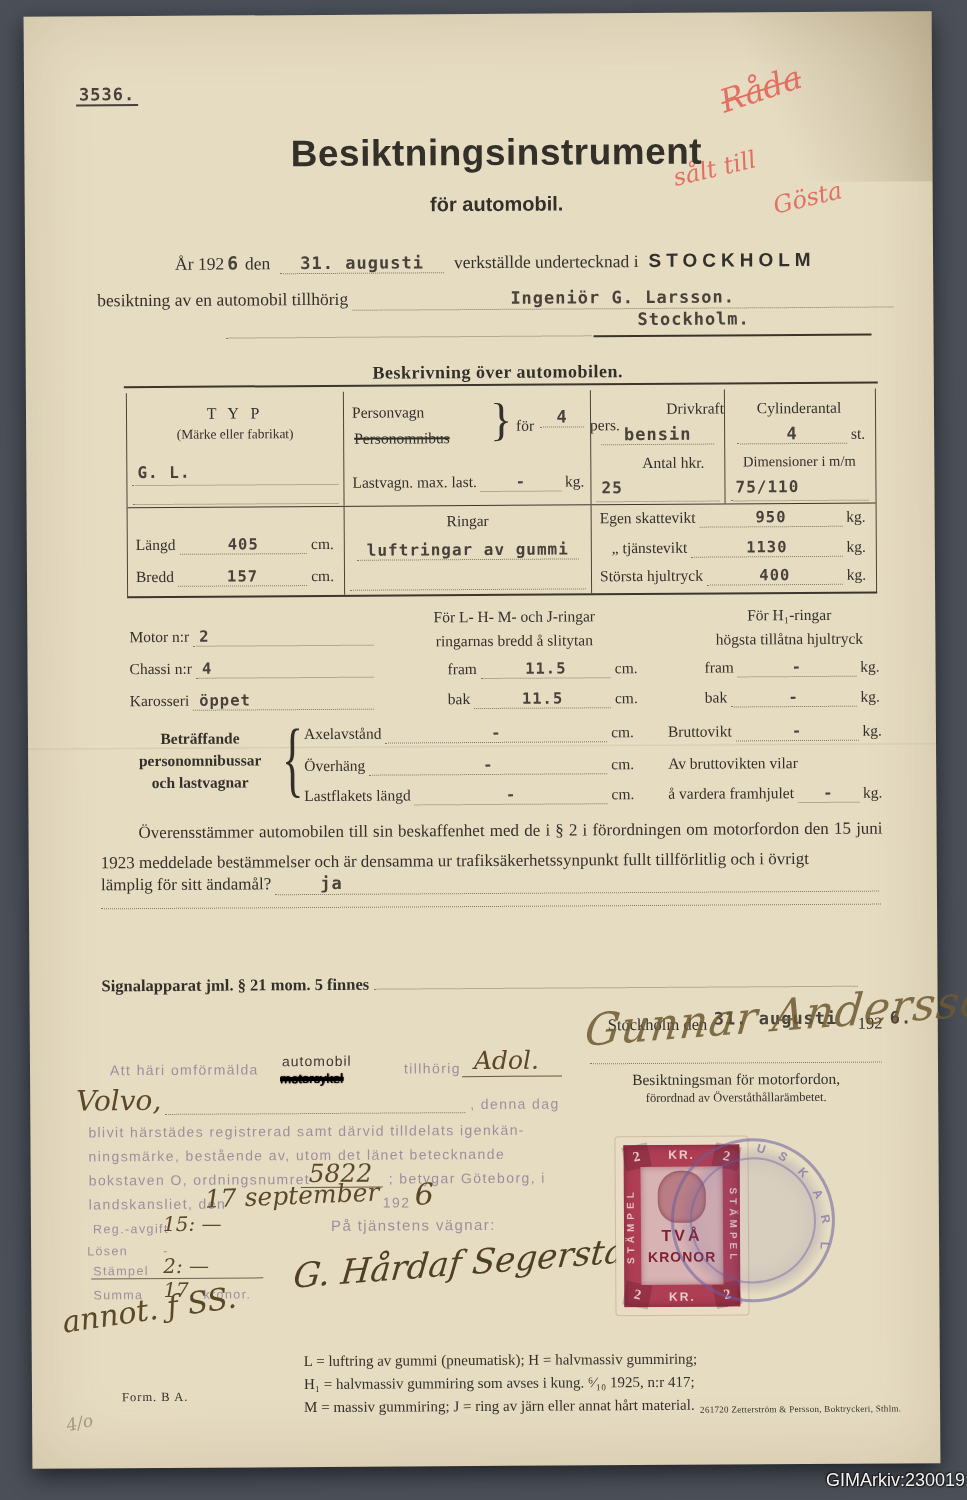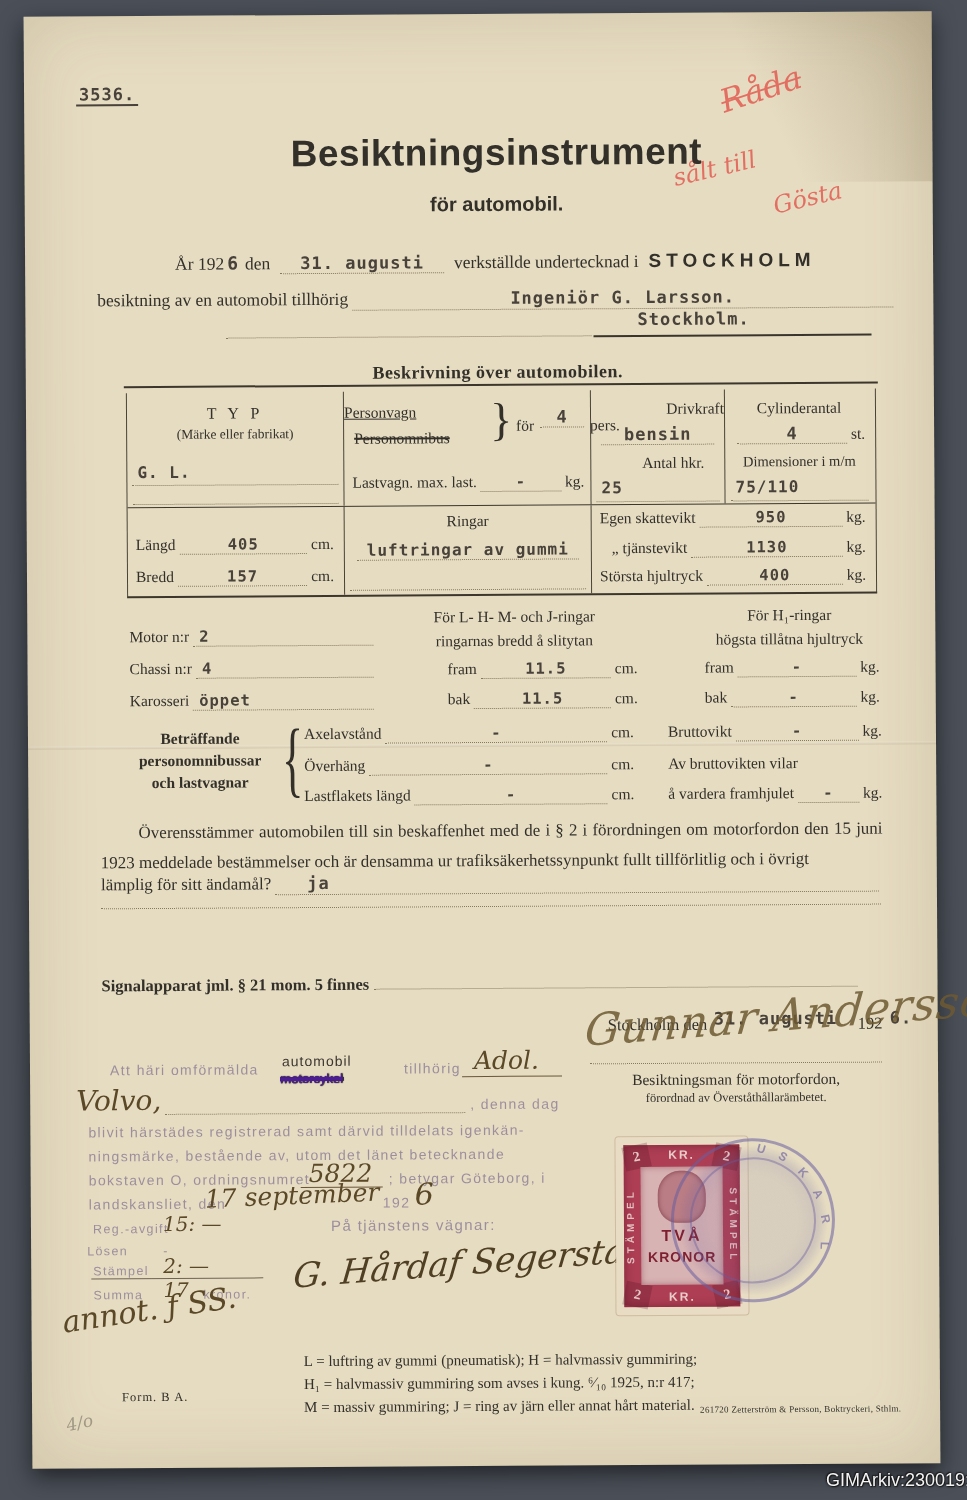--- a/index.html
+++ b/index.html
@@ -15,21 +15,21 @@
   .typed{font-family:"DejaVu Sans Mono",monospace;font-weight:bold;color:#49423a;letter-spacing:1px;}
   .hand{font-family:"DejaVu Serif",serif;font-style:italic;color:#5a4827;}
   .hand-red{font-family:"DejaVu Serif",serif;font-style:italic;color:#e25d52;opacity:.85;}
   .faded{font-family:"Liberation Sans",sans-serif;color:rgba(106,90,132,.60);letter-spacing:1.4px;}
   .sans{font-family:"Liberation Sans",sans-serif;}
   .rowflex{position:absolute;display:flex;align-items:baseline;}
   .dfill{flex:1;border-bottom:1px dotted #85795e;text-align:center;margin:0 4px;}
   .dotline{border-bottom:1px dotted #85795e;}
   .dotfill{position:absolute;left:5px;right:5px;border-bottom:1px dotted #85795e;}
   .struck{text-decoration:line-through;text-decoration-thickness:2px;}
-  .scribble{color:#4c1d95;text-decoration:line-through;text-decoration-thickness:4px;
+  .scribble{color:#000000;text-decoration:line-through;text-decoration-thickness:4px;
             text-shadow:0 0 1px #241f18,1px 0 1px #241f18;}
   #tbl{position:absolute;left:100px;top:377px;width:748px;
        border-left:1px solid #4a4437;border-right:1px solid #4a4437;border-bottom:2px solid #3c362c;}
   #tbl::before{content:"";position:absolute;left:-3px;right:-3px;top:-7px;border-top:2px solid #3c362c;}
   #tbl .trow{display:grid;border-top:1px solid #3c362c;}
   #tbl .r1{grid-template-columns:217px 247px 134px 148px;height:114px;}
   #tbl .r2{grid-template-columns:217px 247px 282px;height:88px;}
   .tcell{position:relative;border-right:1px solid #4a4437;font-size:15.5px;}
   .tcell:last-child{border-right:none;}
   .ctr{text-align:center;position:absolute;left:0;right:0;}
@@ -84,21 +84,21 @@
   <div id="tbl">
     <div class="trow r1" style="border-top:none;">
       <div class="tcell">
         <div class="ctr print" style="top:12px;letter-spacing:4px;font-size:16px;">T Y P</div>
         <div class="ctr print" style="top:34px;font-size:13.5px;">(Märke eller fabrikat)</div>
         <div class="abs typed" style="left:10px;top:70px;font-size:16px;">G. L.</div>
         <div class="dotfill" style="top:92px;"></div>
         <div class="dotfill" style="bottom:2px;"></div>
       </div>
       <div class="tcell">
-        <div class="abs print" style="left:0;top:12px;text-decoration:underline;">Personvagn</div>
+        <div class="abs print" style="left:8px;top:12px;">Personvagn</div>
         <div class="abs print struck" style="left:10px;top:38px;">Personomnibus</div>
         <div class="abs print" style="left:146px;top:2px;font-size:46px;font-weight:300;">}</div>
         <div class="abs print" style="left:172px;top:26px;">för</div>
         <div class="abs dotline typed" style="left:196px;top:16px;width:44px;text-align:center;font-size:17px;">4</div>
         <div class="abs print" style="left:246px;top:26px;">pers.</div>
         <div class="rowflex" style="left:8px;right:6px;top:82px;">
           <span class="print">Lastvagn. max. last.</span>
           <span class="dfill"><span class="typed">-</span></span>
           <span class="print">kg.</span>
         </div>
@@ -231,21 +231,21 @@
   <div class="abs print" style="left:640px;top:742px;font-size:15.5px;">Av bruttovikten vilar</div>
   <div class="rowflex" style="left:640px;width:214px;top:772px;font-size:15.5px;">
     <span class="print">å vardera framhjulet</span>
     <span class="dfill"><span class="typed">-</span></span>
     <span class="print">kg.</span>
   </div>
 
   <div class="abs print" style="left:72px;width:782px;top:802px;font-size:17px;line-height:30px;text-align:justify;text-indent:38px;">Överensstämmer automobilen till sin beskaffenhet med de i § 2 i förordningen om motorfordon den 15 juni 1923 meddelade bestämmelser och är densamma ur trafiksäkerhetssynpunkt fullt tillförlitlig och i övrigt</div>
   <div class="rowflex" style="left:72px;width:782px;top:858px;font-size:17px;">
     <span class="print">lämplig för sitt ändamål?</span>
-    <span class="dfill" style="text-align:left;"><span class="typed" style="margin-left:32px;">ja</span></span>
+    <span class="dfill" style="text-align:left;"><span class="typed" style="margin-left:45px;">ja</span></span>
   </div>
   <div class="abs dotline" style="left:72px;width:780px;top:880px;height:12px;"></div>
 
   <div class="rowflex" style="left:72px;width:760px;top:960px;font-size:16.5px;">
     <span class="print" style="font-weight:bold;">Signalapparat jml. § 21 mom. 5 finnes</span>
     <span class="dfill"></span>
   </div>
 
   <div class="abs print" style="left:578px;top:1002px;font-size:16.5px;">Stockholm den</div>
   <div class="abs typed" style="left:684px;top:996px;font-size:17px;">31. augusti</div>

